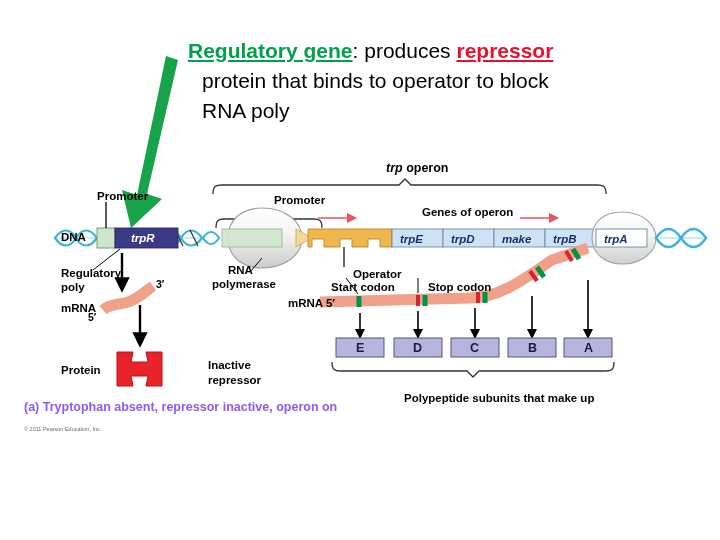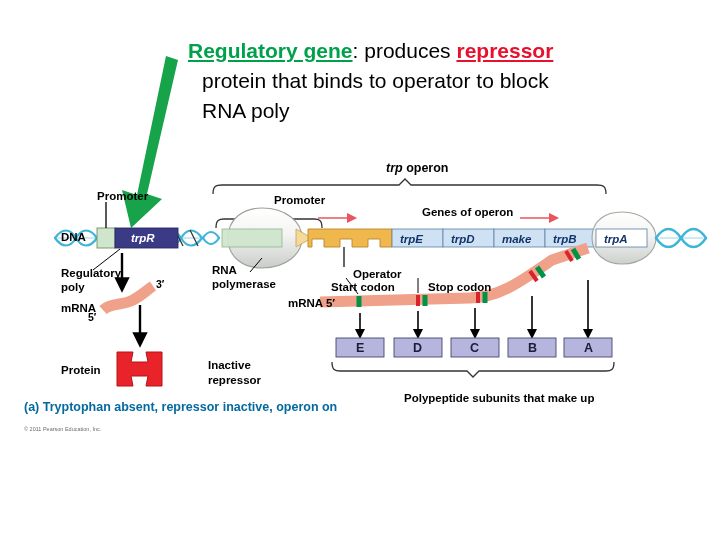--- a/index.html
+++ b/index.html
@@ -92,21 +92,21 @@
     font-weight: bold;
     font-size: 10.5px;
     color: #000;
   }
   #caption {
     position: absolute;
     left: 24px;
     top: 400px;
     font-size: 12.5px;
     font-weight: bold;
-    color: #0369a1;
+    color: #8b5cf6;
     font-family: "Liberation Sans", sans-serif;
     white-space: nowrap;
   }
   #copyright {
     position: absolute;
     left: 24px;
     top: 426px;
     font-size: 5.5px;
     color: #6d6d6d;
     font-family: "Liberation Sans", sans-serif;
@@ -268,21 +268,21 @@
   <div class="fig-label sz11" style="left:25px; top:131px;">poly</div>
 
   <div class="fig-label sz11" style="left:25px; top:152px;">mRNA</div>
   <div class="prime" style="left:156px; top:128px;">3′</div>
   <div class="prime" style="left:88px; top:161px;">5′</div>
 
   <div class="fig-label sz11" style="left:25px; top:214px;">Protein</div>
   <div class="fig-label sz11" style="left:172px; top:209px;">Inactive</div>
   <div class="fig-label sz11" style="left:172px; top:224px;">repressor</div>
 
-  <div class="fig-label sz11" style="left:176px; top:114px;text-align:center;">RNA</div>
+  <div class="fig-label sz11" style="left:192px; top:114px;text-align:center;">RNA</div>
   <div class="fig-label sz11" style="left:176px; top:128px;">polymerase</div>
 
   <div class="fig-label sz11" style="left:317px; top:118px;">Operator</div>
   <div class="fig-label sz11" style="left:295px; top:131px;">Start codon</div>
   <div class="fig-label sz11" style="left:392px; top:131px;text-align:center;">Stop codon</div>
   <div class="fig-label sz11" style="left:252px; top:147px;">mRNA 5′</div>
 
   <div class="gene-txt" style="left:400px; top:83px;">trpE</div>
   <div class="gene-txt" style="left:451px; top:83px;">trpD</div>
   <div class="gene-txt" style="left:502px; top:83px;">make</div>

